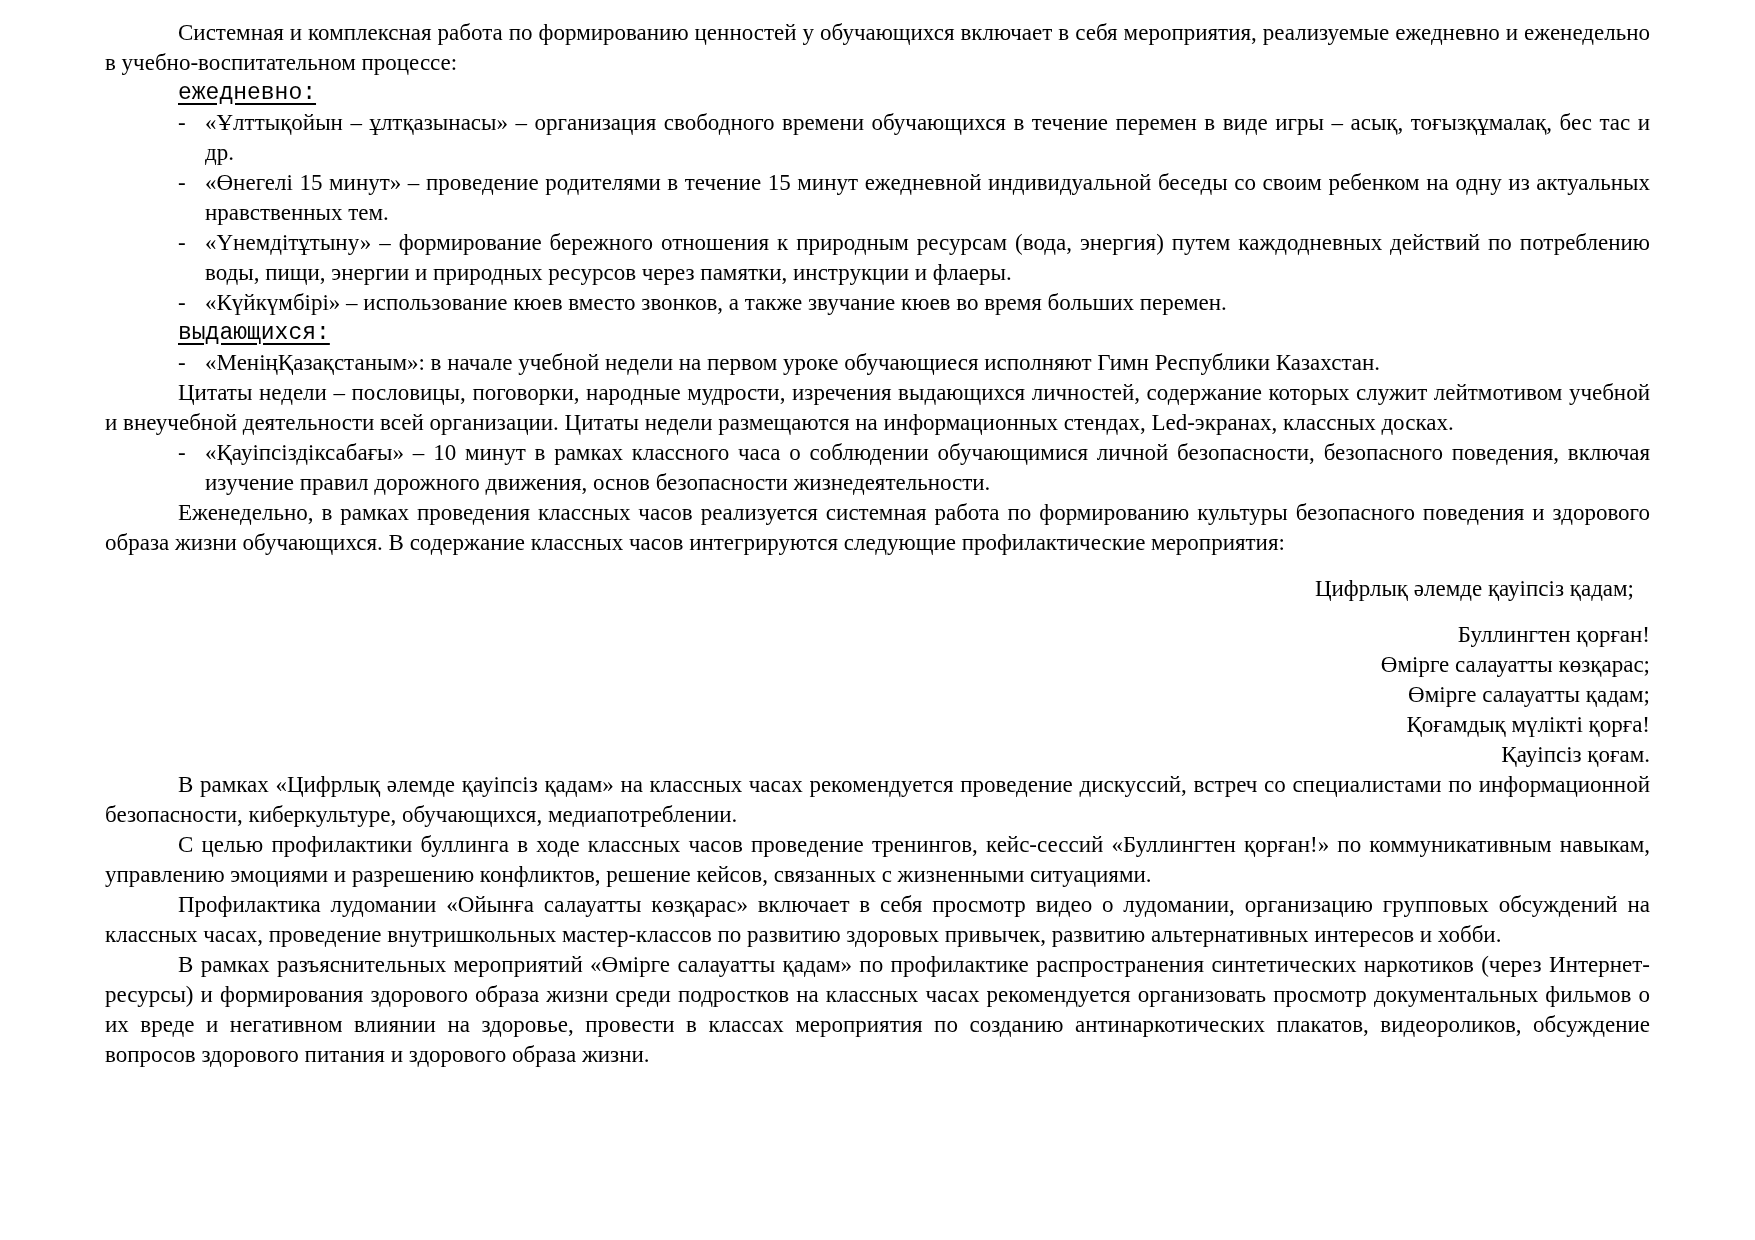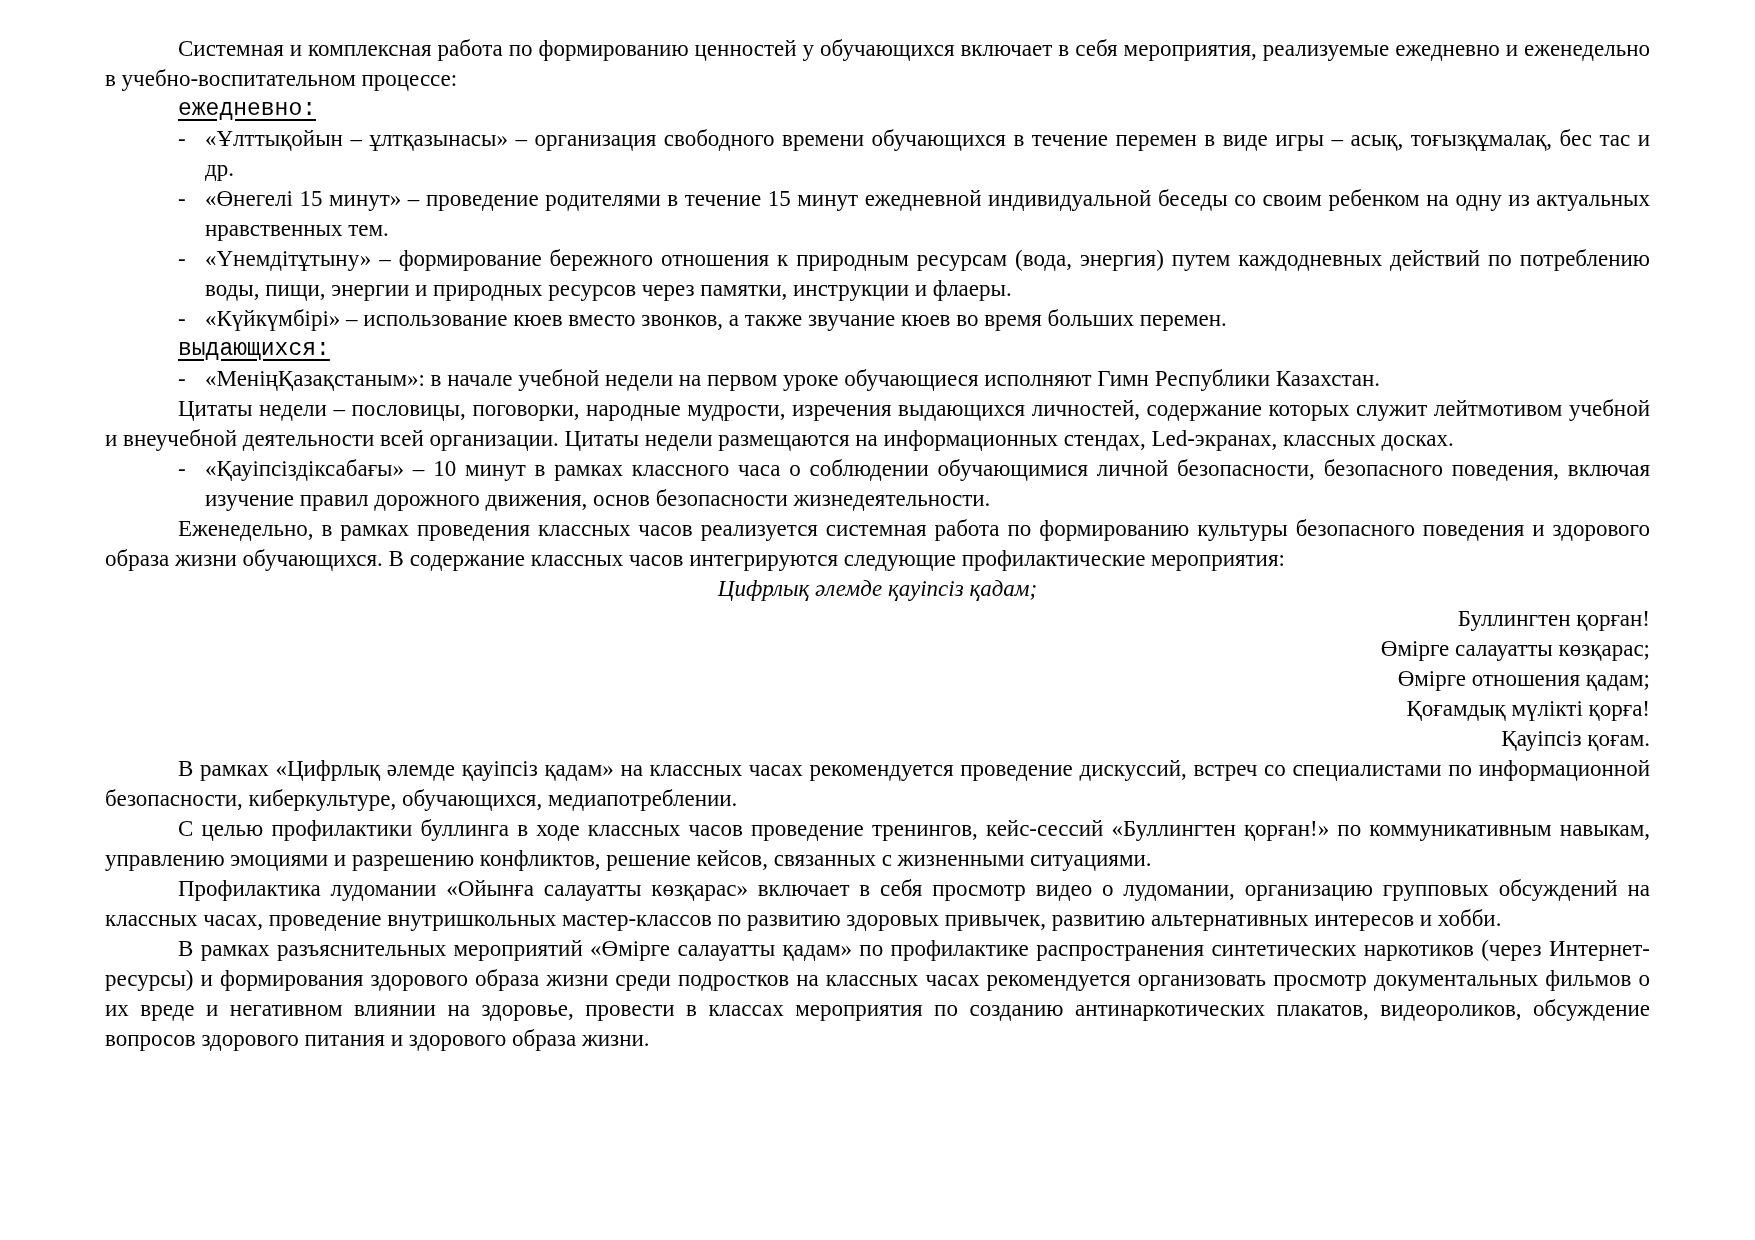--- a/index.html
+++ b/index.html
@@ -14,21 +14,21 @@
     font-family: "Liberation Serif", "DejaVu Serif", serif;
     font-size: 23px;
     line-height: 30px;
     color: #000000;
     overflow: hidden;
   }
   .page {
     box-sizing: border-box;
     width: 1755px;
     height: 1240px;
-    padding: 34px 105px 0 105px;
+    padding: 18px 105px 0 105px;
     background: #ffffff;
   }
   .para {
     text-align: justify;
     text-indent: 73px;
     margin: 0;
   }
   .label-underlined {
     margin: 0 0 0 73px;
     text-decoration: underline;
@@ -39,23 +39,22 @@
     position: relative;
     margin-left: 100px;
     text-align: justify;
   }
   .bullet .marker {
     position: absolute;
     left: -27px;
     top: 0;
   }
   .line-flush {
-    margin: 0;
-    text-align: center;
-    font-style: italic;
+    margin: 16px;
+    text-align: right;
   }
   .line-indent {
     margin: 0 0 0 73px;
     text-align: right;
   }
 </style>
 </head>
 <body>
 
 <div class="page">
@@ -96,21 +95,21 @@
   <div class="bullet">
     <span class="marker">-</span>
     <span>«Қауіпсіздіксабағы» – 10 минут в рамках классного часа о соблюдении обучающимися личной безопасности, безопасного поведения, включая изучение правил дорожного движения, основ безопасности жизнедеятельности.</span>
   </div>
 
   <p class="para">Еженедельно, в рамках проведения классных часов реализуется системная работа по формированию культуры безопасного поведения и здорового образа жизни обучающихся. В содержание классных часов интегрируются следующие профилактические мероприятия:</p>
 
   <div class="line-flush">Цифрлық әлемде қауіпсіз қадам;</div>
   <div class="line-indent">Буллингтен қорған!</div>
   <div class="line-indent">Өмірге салауатты көзқарас;</div>
-  <div class="line-indent">Өмірге отношения қадам;</div>
+  <div class="line-indent">Өмірге салауатты қадам;</div>
   <div class="line-indent">Қоғамдық мүлікті қорға!</div>
   <div class="line-indent">Қауіпсіз қоғам.</div>
 
   <p class="para">В рамках «Цифрлық әлемде қауіпсіз қадам» на классных часах рекомендуется проведение дискуссий, встреч со специалистами по информационной безопасности, киберкультуре, обучающихся, медиапотреблении.</p>
   <p class="para">С целью профилактики буллинга в ходе классных часов проведение тренингов, кейс-сессий «Буллингтен қорған!» по коммуникативным навыкам, управлению эмоциями и разрешению конфликтов, решение кейсов, связанных с жизненными ситуациями.</p>
   <p class="para">Профилактика лудомании «Ойынға салауатты көзқарас» включает в себя просмотр видео о лудомании, организацию групповых обсуждений на классных часах, проведение внутришкольных мастер-классов по развитию здоровых привычек, развитию альтернативных интересов и хобби.</p>
   <p class="para">В рамках разъяснительных мероприятий «Өмірге салауатты қадам»  по профилактике распространения синтетических наркотиков (через Интернет-ресурсы) и формирования здорового образа жизни среди подростков на классных часах рекомендуется организовать просмотр документальных фильмов о их вреде и негативном влиянии на здоровье, провести в классах мероприятия по созданию антинаркотических плакатов, видеороликов, обсуждение вопросов здорового питания и здорового образа жизни.</p>
 
 </div>
 

